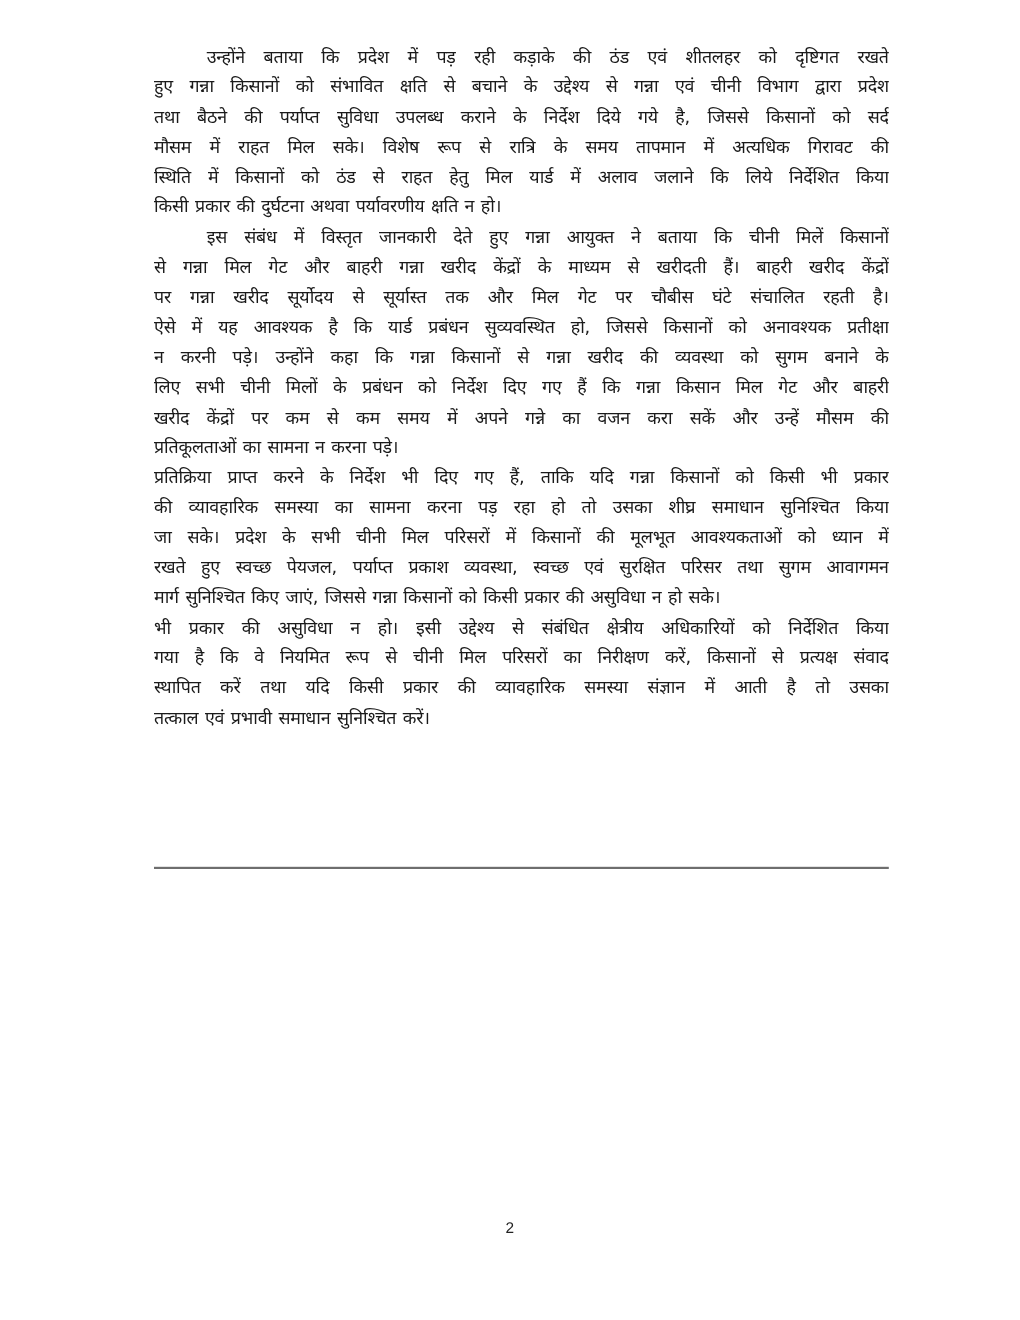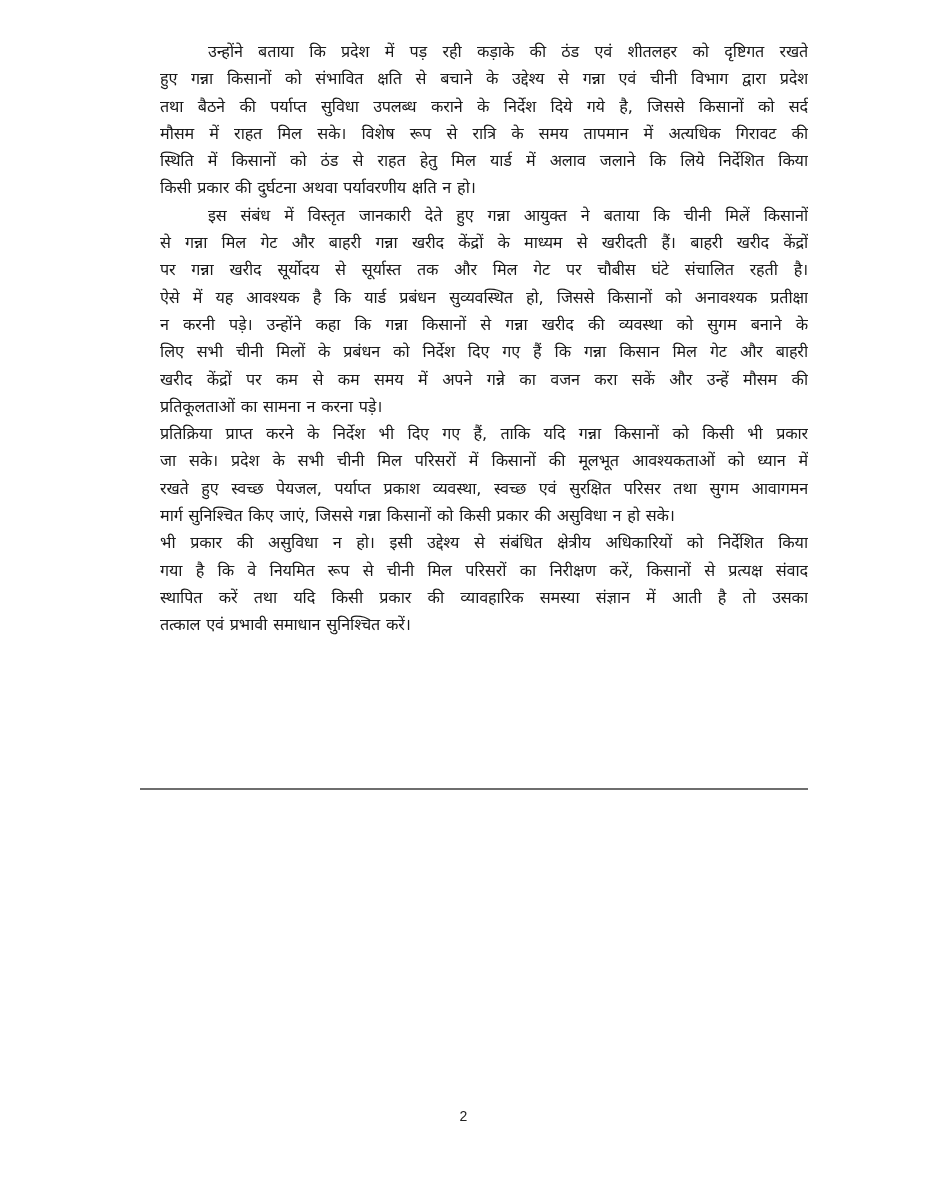--- a/index.html
+++ b/index.html
@@ -37,21 +37,20 @@
       display: block;
       height: 27.3px;
       line-height: 27.3px;
       font-size: 16.2px;
       text-align: justify;
       text-align-last: justify;
       white-space: nowrap;
       overflow: hidden;
       letter-spacing: -0.2px;
       word-spacing: 1px;
-      margin-left: 20px;
     }
     .line.first {
       text-indent: 48px;
     }
     .line.last {
       text-align-last: left;
     }
     .rule {
       position: absolute;
       left: 140px;
@@ -92,20 +91,21 @@
       <span class="line">पर गन्ना खरीद सूर्योदय से सूर्यास्त तक और मिल गेट पर चौबीस घंटे संचालित रहती है।</span>
       <span class="line">ऐसे में यह आवश्यक है कि यार्ड प्रबंधन सुव्यवस्थित हो, जिससे किसानों को अनावश्यक प्रतीक्षा</span>
       <span class="line">न करनी पड़े। उन्होंने कहा कि गन्ना किसानों से गन्ना खरीद की व्यवस्था को सुगम बनाने के</span>
       <span class="line">लिए सभी चीनी मिलों के प्रबंधन को निर्देश दिए गए हैं कि गन्ना किसान मिल गेट और बाहरी</span>
       <span class="line">खरीद केंद्रों पर कम से कम समय में अपने गन्ने का वजन करा सकें और उन्हें मौसम की</span>
       <span class="line last">प्रतिकूलताओं का सामना न करना पड़े।</span>
     </div>
 
     <div class="para">
       <span class="line">प्रतिक्रिया प्राप्त करने के निर्देश भी दिए गए हैं, ताकि यदि गन्ना किसानों को किसी भी प्रकार</span>
+      <span class="line">की व्यावहारिक समस्या का सामना करना पड़ रहा हो तो उसका शीघ्र समाधान सुनिश्चित किया</span>
       <span class="line">जा सके। प्रदेश के सभी चीनी मिल परिसरों में किसानों की मूलभूत आवश्यकताओं को ध्यान में</span>
       <span class="line">रखते हुए स्वच्छ पेयजल, पर्याप्त प्रकाश व्यवस्था, स्वच्छ एवं सुरक्षित परिसर तथा सुगम आवागमन</span>
       <span class="line last">मार्ग सुनिश्चित किए जाएं, जिससे गन्ना किसानों को किसी प्रकार की असुविधा न हो सके।</span>
     </div>
 
     <div class="para">
       <span class="line">भी प्रकार की असुविधा न हो। इसी उद्देश्य से संबंधित क्षेत्रीय अधिकारियों को निर्देशित किया</span>
       <span class="line">गया है कि वे नियमित रूप से चीनी मिल परिसरों का निरीक्षण करें, किसानों से प्रत्यक्ष संवाद</span>
       <span class="line">स्थापित करें तथा यदि किसी प्रकार की व्यावहारिक समस्या संज्ञान में आती है तो उसका</span>
       <span class="line last">तत्काल एवं प्रभावी समाधान सुनिश्चित करें।</span>

